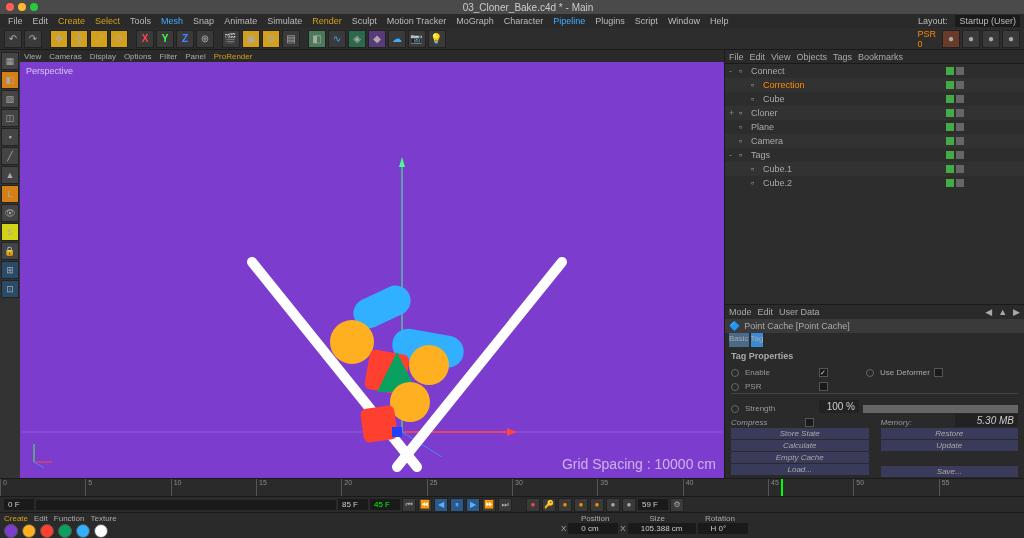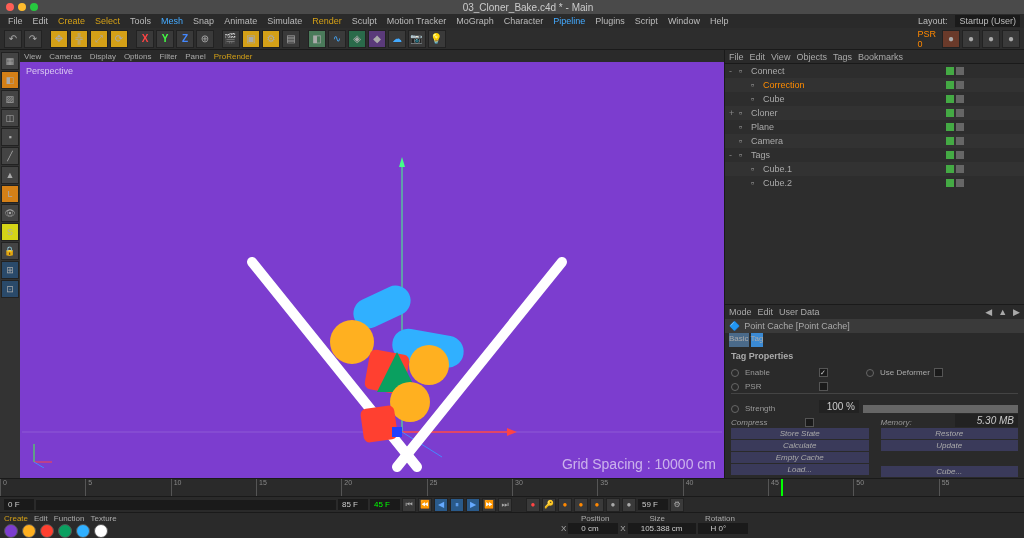--- a/index.html
+++ b/index.html
@@ -381,21 +381,21 @@
             <div class="attr-btn">Load...</div>
           </div>
           <div class="attr-col">
             <div class="attr-row">
                 <span class="attr-label">Memory:</span>
                 <span class="attr-val" style="flex:1">5.30 MB</span>
               </div>
             <div class="attr-btn">Restore</div>
             <div class="attr-btn">Update</div>
             <div style="height:13px"></div>
-            <div class="attr-btn">Cube...</div>
+            <div class="attr-btn">Save...</div>
           </div>
         </div>
 
       </div>
     </div>
   </div>
 </div>
 
 <div class="timeline">
   <div class="timeline-ruler" id="timeline-ruler">

